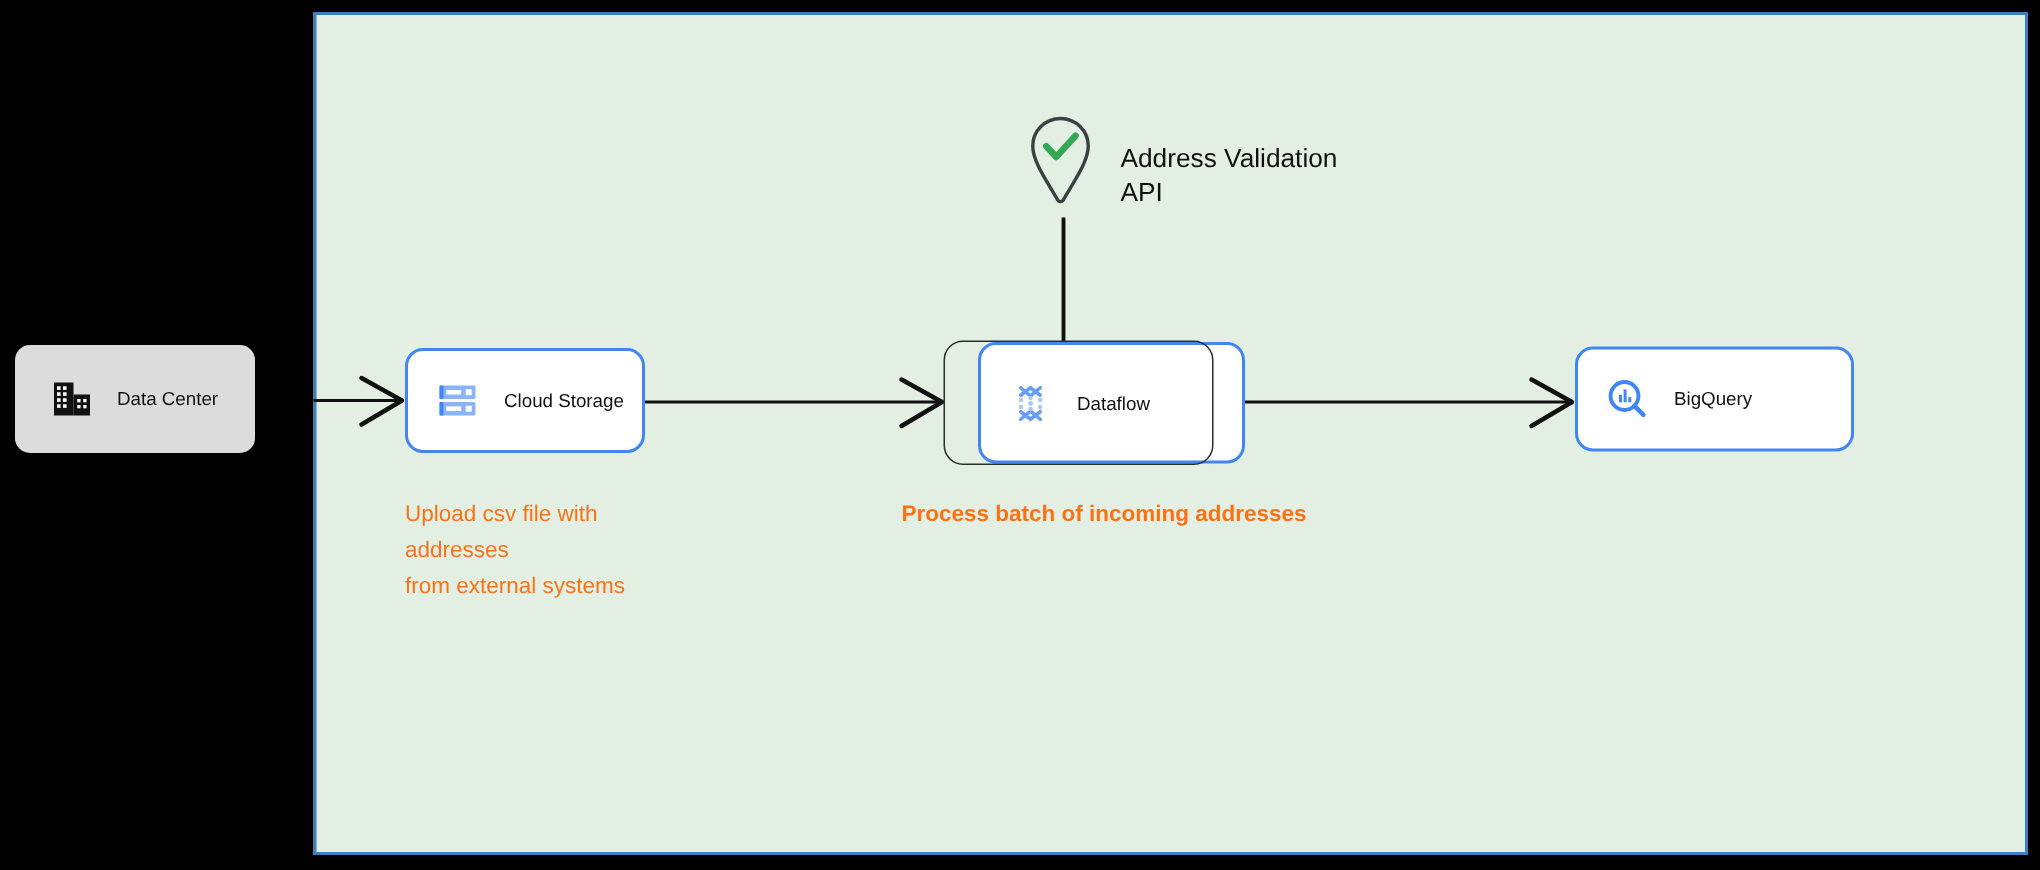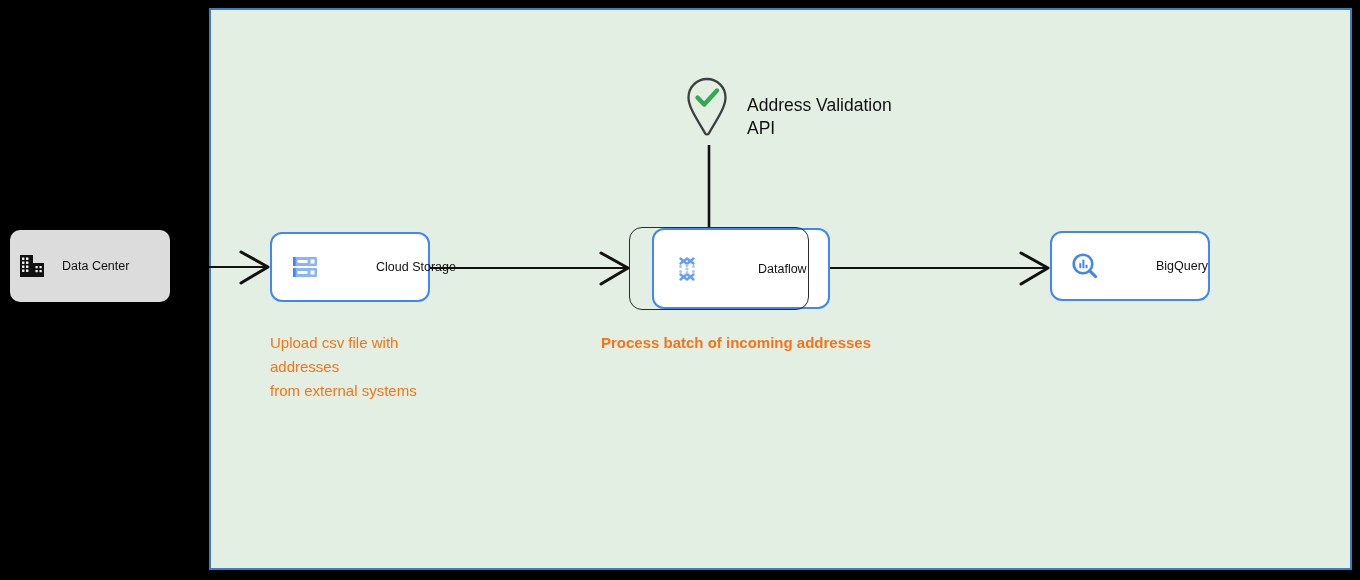--- a/index.html
+++ b/index.html
@@ -39,21 +39,20 @@
   
   .node {
     position: absolute;
     box-sizing: border-box;
     background: #ffffff;
     border: 2px solid #4285f4;
     border-radius: 12px;
     display: flex;
     align-items: center;
     padding-left: 18px;
-    gap: 40px;
   }
   .node .node-label {
     font-size: 12.5px;
     color: #111111;
     margin-left: 16px;
     white-space: nowrap;
   }
   .node-icon {
     width: 30px;
     height: 30px;
@@ -66,21 +65,21 @@
     position: absolute;
     left: 10px;
     top: 230px;
     width: 160px;
     height: 72px;
     background: #dcdcdc;
     border: none;
     border-radius: 10px;
     display: flex;
     align-items: center;
-    padding-left: 8px;
+    padding-left: 24px;
     box-sizing: border-box;
   }
   #node-datacenter .node-label {
     font-size: 12.5px;
     color: #111111;
     margin-left: 14px;
   }
 
   #node-cloudstorage {
     left: 270px;
@@ -103,21 +102,21 @@
     width: 180px;
     height: 83px;
     border: 1.2px solid #2b2b2b;
     border-radius: 13px;
     box-sizing: border-box;
     pointer-events: none;
   }
   #node-bigquery {
     left: 1050px;
     top: 231px;
-    width: 160px;
+    width: 186px;
     height: 70px;
   }
 
   
   #node-address-api {
     position: absolute;
     left: 684px;
     top: 76px;
     display: flex;
     align-items: flex-end;

